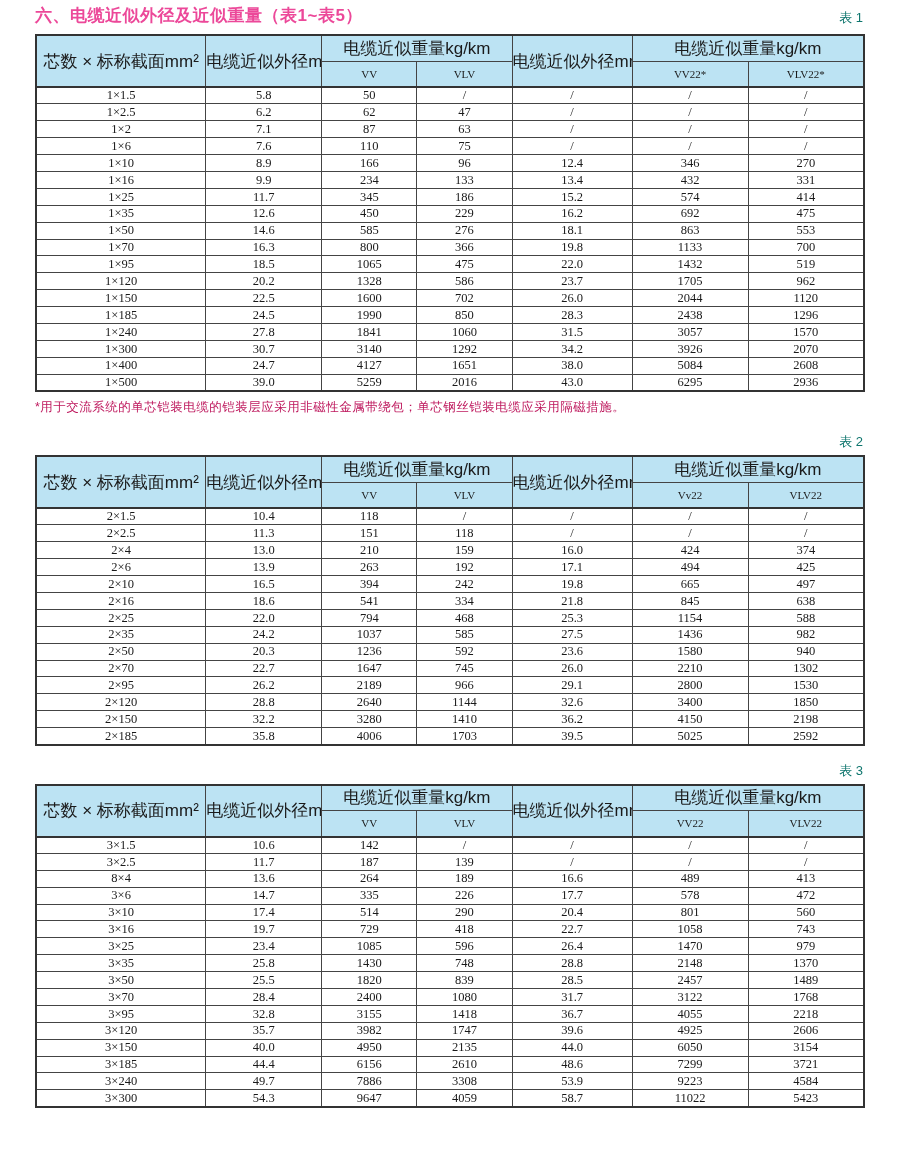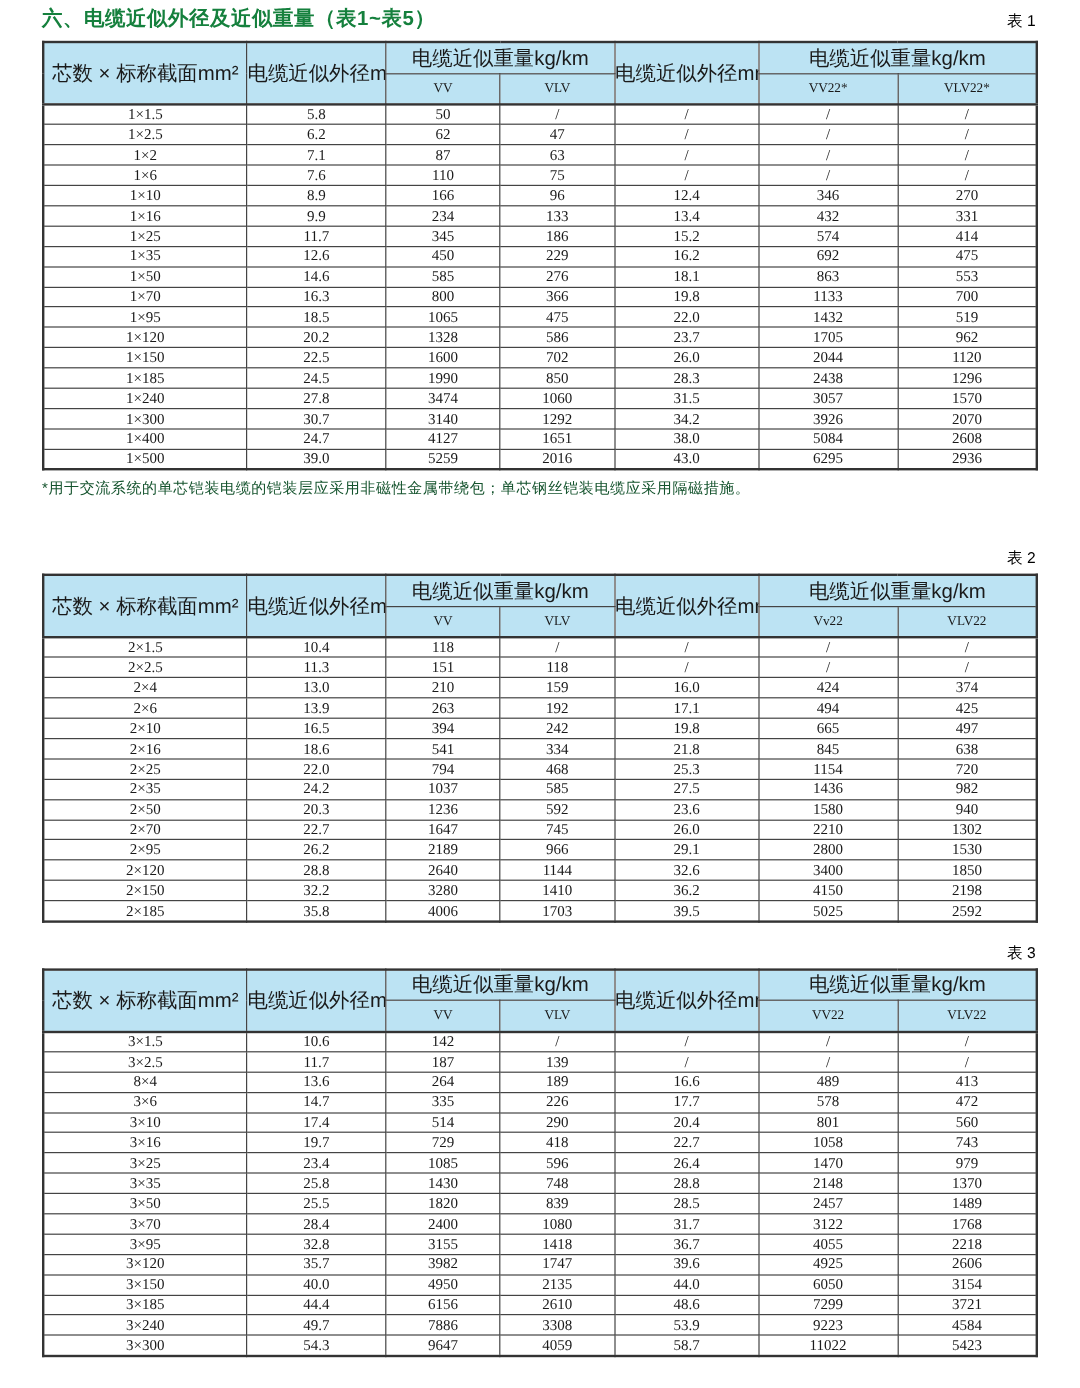--- a/index.html
+++ b/index.html
@@ -7,25 +7,25 @@
   body {
     width: 900px; height: 1157px;
     font-family: "Liberation Sans", "DejaVu Sans", sans-serif;
     color: #1a1a1a;
     overflow: hidden;
   }
   .page { padding: 4px 35px 0 35px; }
 
   .title-row { display: flex; align-items: flex-end; justify-content: space-between; margin-bottom: 7px; }
   .page-title {
-    font-size: 17px; font-weight: bold; color: #15803d;
+    font-size: 17px; font-weight: bold; color: #ec4899;
     letter-spacing: 0.5px;
   }
   .table-label {
-    font-size: 13px; color: #000000; font-family: "Liberation Sans", sans-serif;
+    font-size: 13px; color: #0f766e; font-family: "Liberation Sans", sans-serif;
     text-align: right; padding-right: 2px;
   }
   .label-above { margin: 0 0 4px 0; }
 
   table.cable {
     width: 100%;
     border-collapse: collapse;
     table-layout: fixed;
     border: 2px solid #333;
   }
@@ -47,25 +47,25 @@
     font-size: 11px;
   }
   table.cable tbody td {
     height: 16.9px;
     font-size: 12.5px;
     font-family: "Liberation Serif", "DejaVu Serif", serif;
     background: #ffffff;
     line-height: 1;
   }
   .note {
-    font-size: 12.5px; color: #14532d;
+    font-size: 12.5px; color: #be185d;
     margin-top: 7px;
     letter-spacing: 0.5px;
   }
-  .gap-lg { margin-top: 40px; }
+  .gap-lg { margin-top: 17px; }
   .gap-md { margin-top: 16px; text-align: right; }
 </style>
 </head>
 <body>
 
 <div class="page">
 
   <div class="title-row">
     <div class="page-title">六、电缆近似外径及近似重量（表1~表5）</div>
     <div class="table-label">表 1</div>
@@ -219,21 +219,21 @@
           <td>24.5</td>
           <td>1990</td>
           <td>850</td>
           <td>28.3</td>
           <td>2438</td>
           <td>1296</td>
         </tr>
         <tr>
           <td>1×240</td>
           <td>27.8</td>
-          <td>3474</td>
+          <td>1841</td>
           <td>1060</td>
           <td>31.5</td>
           <td>3057</td>
           <td>1570</td>
         </tr>
         <tr>
           <td>1×300</td>
           <td>30.7</td>
           <td>3140</td>
           <td>1292</td>
@@ -346,21 +346,21 @@
           <td>845</td>
           <td>638</td>
         </tr>
         <tr>
           <td>2×25</td>
           <td>22.0</td>
           <td>794</td>
           <td>468</td>
           <td>25.3</td>
           <td>1154</td>
-          <td>720</td>
+          <td>588</td>
         </tr>
         <tr>
           <td>2×35</td>
           <td>24.2</td>
           <td>1037</td>
           <td>585</td>
           <td>27.5</td>
           <td>1436</td>
           <td>982</td>
         </tr>

